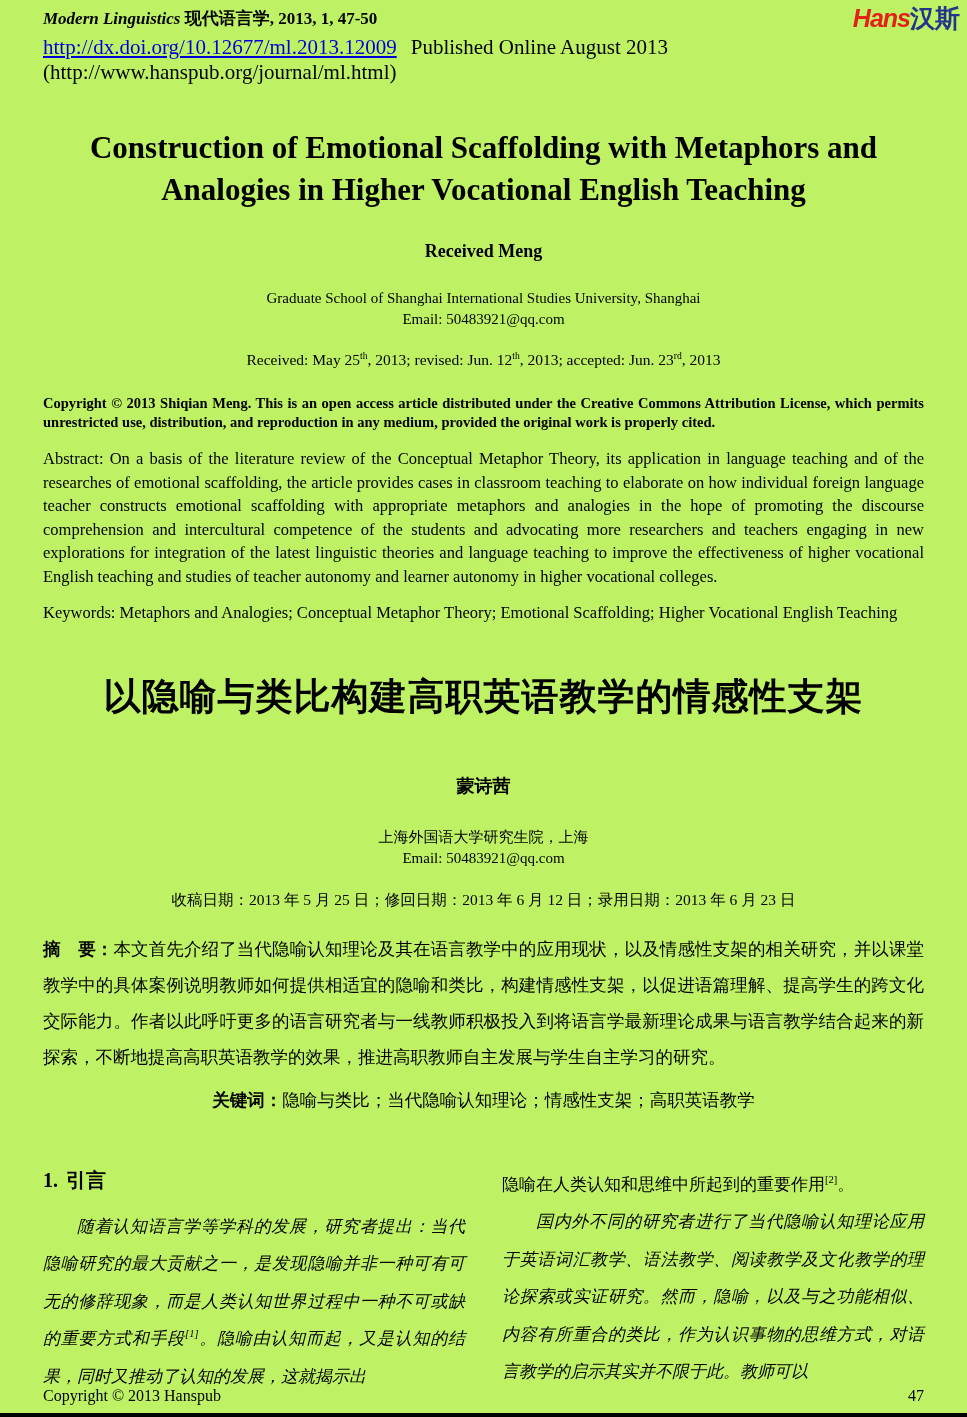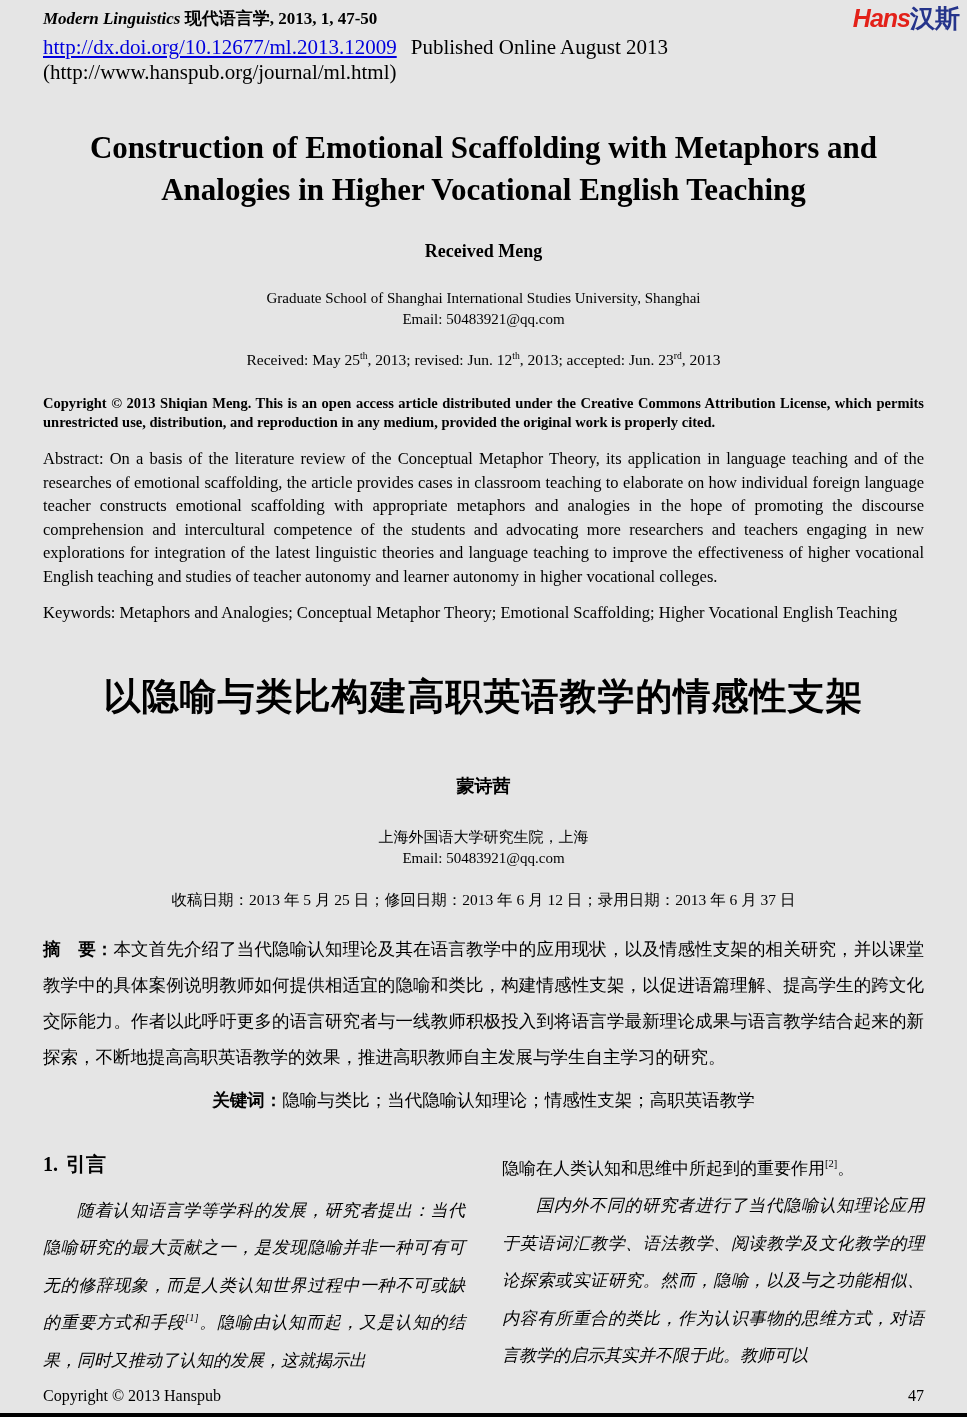--- a/index.html
+++ b/index.html
@@ -1,19 +1,19 @@
 <!DOCTYPE html>
 <html><head>
 <meta charset="utf-8">
 <style>
   * { margin:0; padding:0; box-sizing:border-box; }
   html,body { background:#ffffff; }
   .page {
     position:relative; width:967px; height:1417px; margin:0 auto;
-    background:#e5e5e5; overflow:hidden;
+    background:#bef264; overflow:hidden;
     font-family:"Liberation Serif", serif; color:#000;
   }
   .content { margin:0 43px; }
 
   
   .header { padding-top:7px; position:relative; }
   .journal-line { font-size:17px; font-weight:bold; }
   .journal-line .it { font-style:italic; }
   .doi-line { font-size:21px; margin-top:5px; }
   .doi-line a { color:#0000dd; text-decoration:underline; }
@@ -45,21 +45,21 @@
     font-family:"Liberation Sans", sans-serif; letter-spacing:1px;
   }
   .author-cn { margin-top:52px; text-align:center; font-size:18px; font-weight:bold; }
   .affil-cn { margin-top:29px; text-align:center; font-size:15px; line-height:21px; }
   .dates-cn { margin-top:21px; text-align:center; font-size:15.5px; }
   .abstract-cn { margin-top:20px; font-size:17.5px; line-height:36px; text-align:justify; }
   .abstract-cn .lbl, .keywords-cn .lbl { font-weight:bold; font-family:"Liberation Sans", sans-serif; }
   .keywords-cn { margin-top:7px; font-size:17.5px; line-height:36px;text-align:center; }
 
   
-  .columns { margin-top:32px; display:flex; gap:37px; }
+  .columns { margin-top:48px; display:flex; gap:37px; }
   .col { width:422px; font-size:17px; line-height:37.5px; text-align:justify; }
   .sec-heading {
     font-size:20px; font-weight:bold; line-height:28px; margin-bottom:14px;
     font-family:"Liberation Sans", sans-serif;
   }
   .sec-heading .num { font-family:"Liberation Serif", serif; margin-right:8px; }
   .indent { text-indent:2em;font-style:italic; }
 
   
   .footer {
@@ -102,21 +102,21 @@
     <p class="keywords-en">
       <b>Keywords:</b><span> Metaphors and Analogies; Conceptual Metaphor Theory; Emotional Scaffolding; Higher Vocational English Teaching</span>
     </p>
 
     <div class="title-cn">以隐喻与类比构建高职英语教学的情感性支架</div>
     <div class="author-cn">蒙诗茜</div>
     <div class="affil-cn">
       <div>上海外国语大学研究生院，上海</div>
       <div>Email: 50483921@qq.com</div>
     </div>
-    <div class="dates-cn">收稿日期：2013 年 5 月 25 日；修回日期：2013 年 6 月 12 日；录用日期：2013 年 6 月 37 日</div>
+    <div class="dates-cn">收稿日期：2013 年 5 月 25 日；修回日期：2013 年 6 月 12 日；录用日期：2013 年 6 月 23 日</div>
     <p class="abstract-cn">
       <span class="lbl">摘　要：</span><span>本文首先介绍了当代隐喻认知理论及其在语言教学中的应用现状，以及情感性支架的相关研究，并以课堂教学中的具体案例说明教师如何提供相适宜的隐喻和类比，构建情感性支架，以促进语篇理解、提高学生的跨文化交际能力。作者以此呼吁更多的语言研究者与一线教师积极投入到将语言学最新理论成果与语言教学结合起来的新探索，不断地提高高职英语教学的效果，推进高职教师自主发展与学生自主学习的研究。</span>
     </p>
     <p class="keywords-cn">
       <span class="lbl">关键词：</span><span>隐喻与类比；当代隐喻认知理论；情感性支架；高职英语教学</span>
     </p>
 
     <div class="columns">
       <div class="col">
         <div class="sec-heading">

